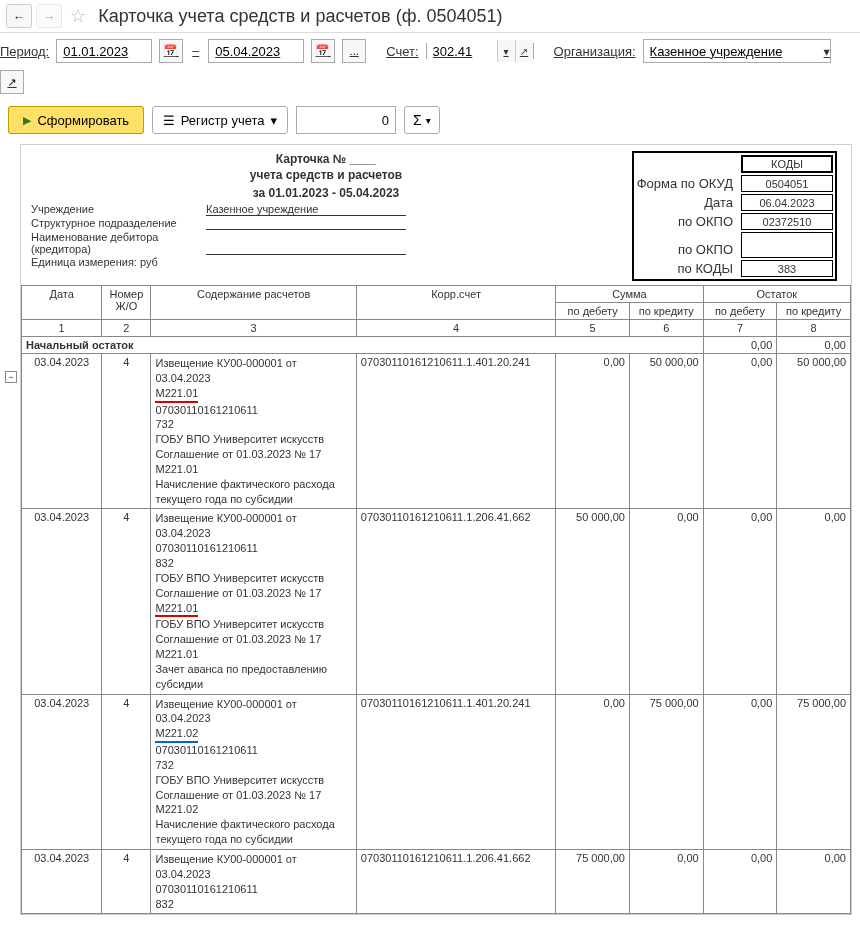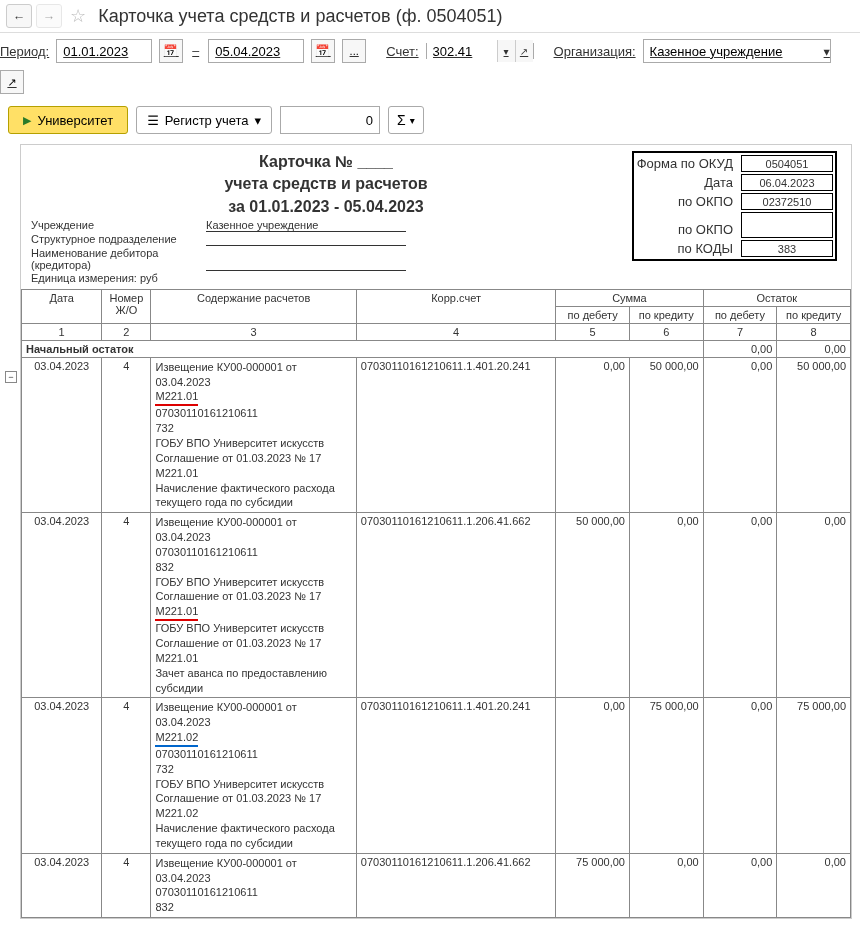--- a/index.html
+++ b/index.html
@@ -24,21 +24,21 @@
   .btn-main { height:28px; border:1px solid #b5a000; background:#ffe066; padding:0 14px; font-size:13px; display:inline-flex; align-items:center; gap:6px; cursor:pointer; border-radius:3px;}
   .btn-main .play { color:#2a7a2a; font-size:11px; }
   .btn-secondary { height:28px; border:1px solid #aaa; background:#fff; padding:0 10px; font-size:13px; display:inline-flex; align-items:center; gap:6px; cursor:pointer; border-radius:3px;}
   .num-box { height:28px; width:100px; border:1px solid #aaa; text-align:right; padding:0 6px; font-size:13px;}
   .sigma { height:28px; border:1px solid #aaa; background:#fff; padding:0 8px; font-size:14px; display:inline-flex; align-items:center; gap:4px; cursor:pointer; border-radius:3px;}
   .report-area { border:1px solid #ccc; margin:4px 8px 8px 20px; position:relative; }
   .collapse-handle { position:absolute; left:-16px; top:226px; width:12px; height:12px; border:1px solid #888; font-size:9px; line-height:10px; text-align:center; cursor:pointer;}
   .report-inner { padding:0; }
   
   .rep-header { padding:6px 10px 4px; }
-  .rh-center { text-align:center; font-weight:bold; font-size:16px; line-height:1.35; }
+  .rh-center { text-align:center; font-weight:bold; font-size:12px; line-height:1.35; }
   .rh-row { display:flex; }
   .rh-left { width:470px; }
   .rh-right { width:340px; display:flex; flex-direction:column; align-items:flex-end; padding-right:4px; }
   .info-row { display:flex; font-size:11px; margin:1px 0; }
   .info-row .k { width:175px; }
   .info-row .v { border-bottom:1px solid #333; min-width:200px; }
   .codes-table { border:2px solid #000; font-size:11px; }
   .codes-table td { border:1px solid #000; text-align:center; }
   .codes-table td.hdr { border:2px solid #000; font-weight:normal; padding:1px 8px;}
   .codes-table td.lbl { border:none; text-align:right; padding-right:6px; }
@@ -89,21 +89,21 @@
   <span class="org-wrap">
     <input value="Казенное учреждение" style="">
     <span class="drop">▾</span>
   </span>
   <button class="small-btn">↗</button>
 </div>
 
 <div class="actions">
   <button class="btn-main">
     <span class="play">▶</span>
-    <span>Университет</span>
+    <span>Сформировать</span>
   </button>
   <button class="btn-secondary">
     <span>☰</span>
     <span>Регистр учета</span>
     <span>▾</span>
   </button>
   <input class="num-box" value="0" style="">
   <button class="sigma">
     <span>Σ</span>
     <span style="font-size:10px;">▾</span>
@@ -134,20 +134,24 @@
               <span class="k">Наименование дебитора (кредитора)</span>
               <span class="v">&nbsp;</span>
             </div>
           <div class="info-row">
               <span class="k">Единица измерения: руб</span>
             </div>
         </div>
         <div class="rh-right">
           <table class="codes-table">
             <tbody>
+                <tr>
+                  <td class="lbl"></td>
+                  <td class="hdr">КОДЫ</td>
+                </tr>
             <tr>
                   <td class="lbl">Форма по ОКУД</td>
                   <td class="val">0504051</td>
                 </tr>
             <tr>
                   <td class="lbl">Дата</td>
                   <td class="val">06.04.2023</td>
                 </tr>
             <tr>
                   <td class="lbl">по ОКПО</td>

